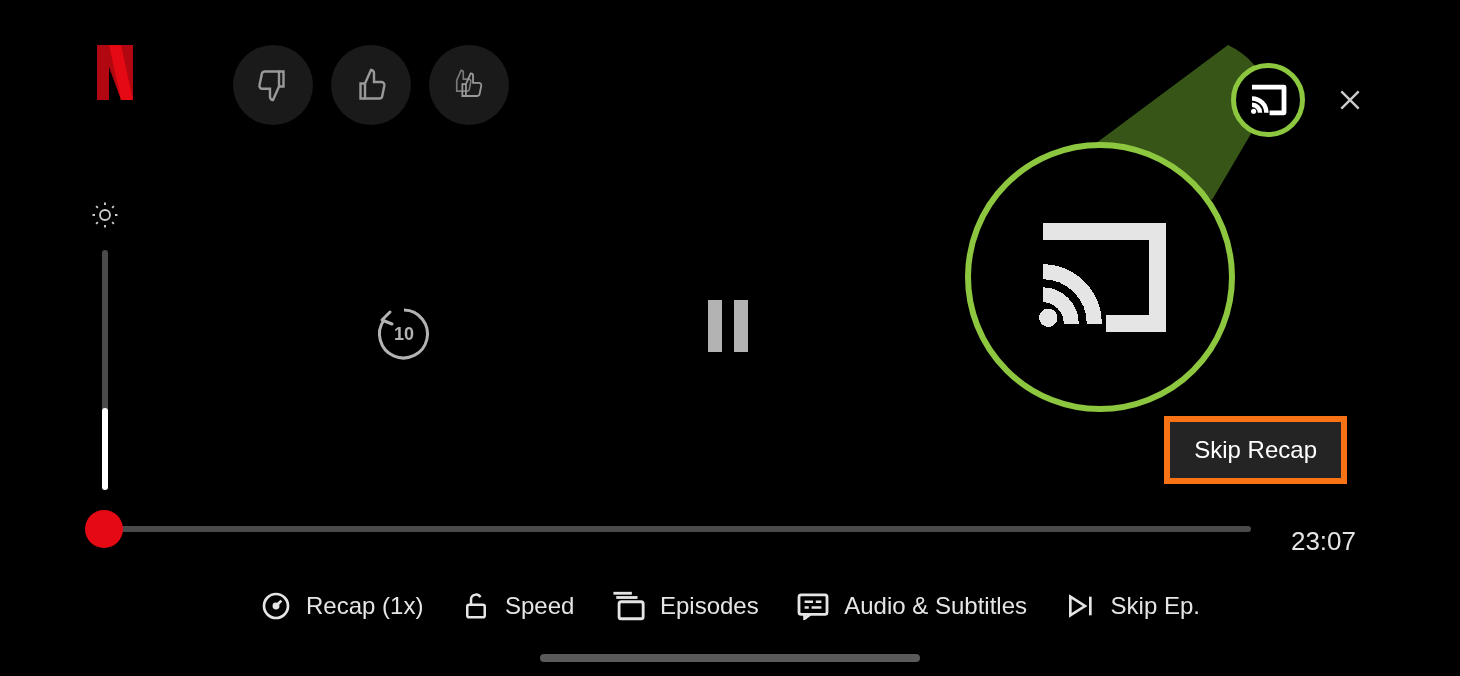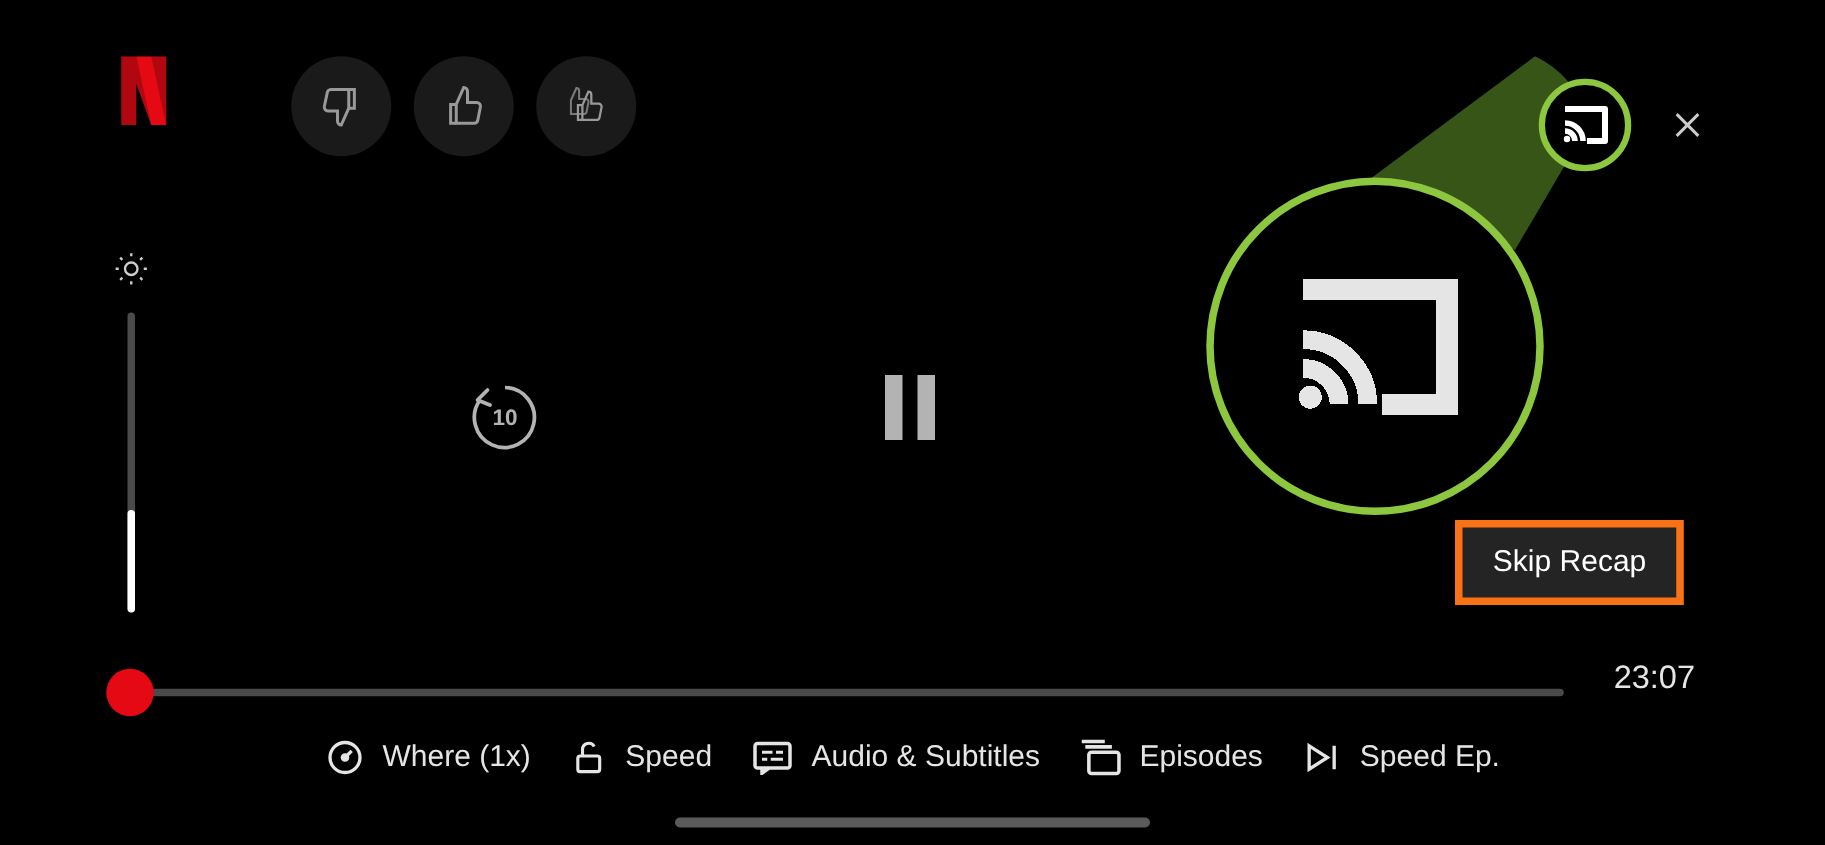--- a/index.html
+++ b/index.html
@@ -164,21 +164,21 @@
       color: #fff;
     }
 
     
     .progress-row {
       position: absolute;
       left: 104px;
       right: 104px;
       top: 526px;
       display: flex;
-      align-items: flex-end;
+      align-items: flex-start;
       gap: 40px;
     }
     .progress-track {
       flex: 1;
       height: 6px;
       background: #4a4a4a;
       border-radius: 3px;
       position: relative;
     }
     .progress-thumb {
@@ -331,47 +331,47 @@
   <div class="time-remain">23:07</div>
 </div>
 
 <div class="bottom-controls">
   <div class="bctl">
     <svg width="32" height="32" viewBox="0 0 24 24" fill="none" stroke="#e5e5e5" stroke-width="2">
       <circle cx="12" cy="12" r="9"></circle>
       <path d="M12 12 L16 8"></path>
       <circle cx="12" cy="12" r="1.6" fill="#e5e5e5"></circle>
     </svg>
-    <span>Where (1x)</span>
+    <span>Recap (1x)</span>
   </div>
   <div class="bctl">
     <svg width="30" height="30" viewBox="0 0 24 24" fill="none" stroke="#e5e5e5" stroke-width="2">
       <rect x="5" y="11" width="14" height="10" rx="1.5"></rect>
       <path d="M8 11 V7 a4 4 0 0 1 7.5 -2"></path>
     </svg>
     <span>Speed</span>
+  </div>
+  <div class="bctl">
+    <svg width="34" height="30" viewBox="0 0 24 20" fill="none" stroke="#e5e5e5" stroke-width="2">
+      <rect x="5" y="7" width="17" height="12" rx="1.5"></rect>
+      <path d="M3 4 h15"></path>
+      <path d="M1 1 h13"></path>
+    </svg>
+    <span>Episodes</span>
   </div>
   <div class="bctl">
     <svg width="34" height="28" viewBox="0 0 24 20" fill="none" stroke="#e5e5e5" stroke-width="2">
       <rect x="2" y="2" width="20" height="14" rx="1.5"></rect>
       <path d="M6 16 l0 3 l4 -3"></path>
       <path d="M6 7 h6 M14 7 h4 M6 11 h3 M11 11 h7" stroke-width="1.8"></path>
     </svg>
     <span>Audio &amp; Subtitles</span>
   </div>
   <div class="bctl">
-    <svg width="34" height="30" viewBox="0 0 24 20" fill="none" stroke="#e5e5e5" stroke-width="2">
-      <rect x="5" y="7" width="17" height="12" rx="1.5"></rect>
-      <path d="M3 4 h15"></path>
-      <path d="M1 1 h13"></path>
-    </svg>
-    <span>Episodes</span>
-  </div>
-  <div class="bctl">
     <svg width="32" height="28" viewBox="0 0 24 20" fill="none" stroke="#e5e5e5" stroke-width="2">
       <path d="M4 3 L15 10 L4 17 Z"></path>
       <path d="M19 3 v14"></path>
     </svg>
-    <span>Speed Ep.</span>
+    <span>Skip Ep.</span>
   </div>
 </div>
 
 <div class="home-indicator"></div>
 
 </body></html>

